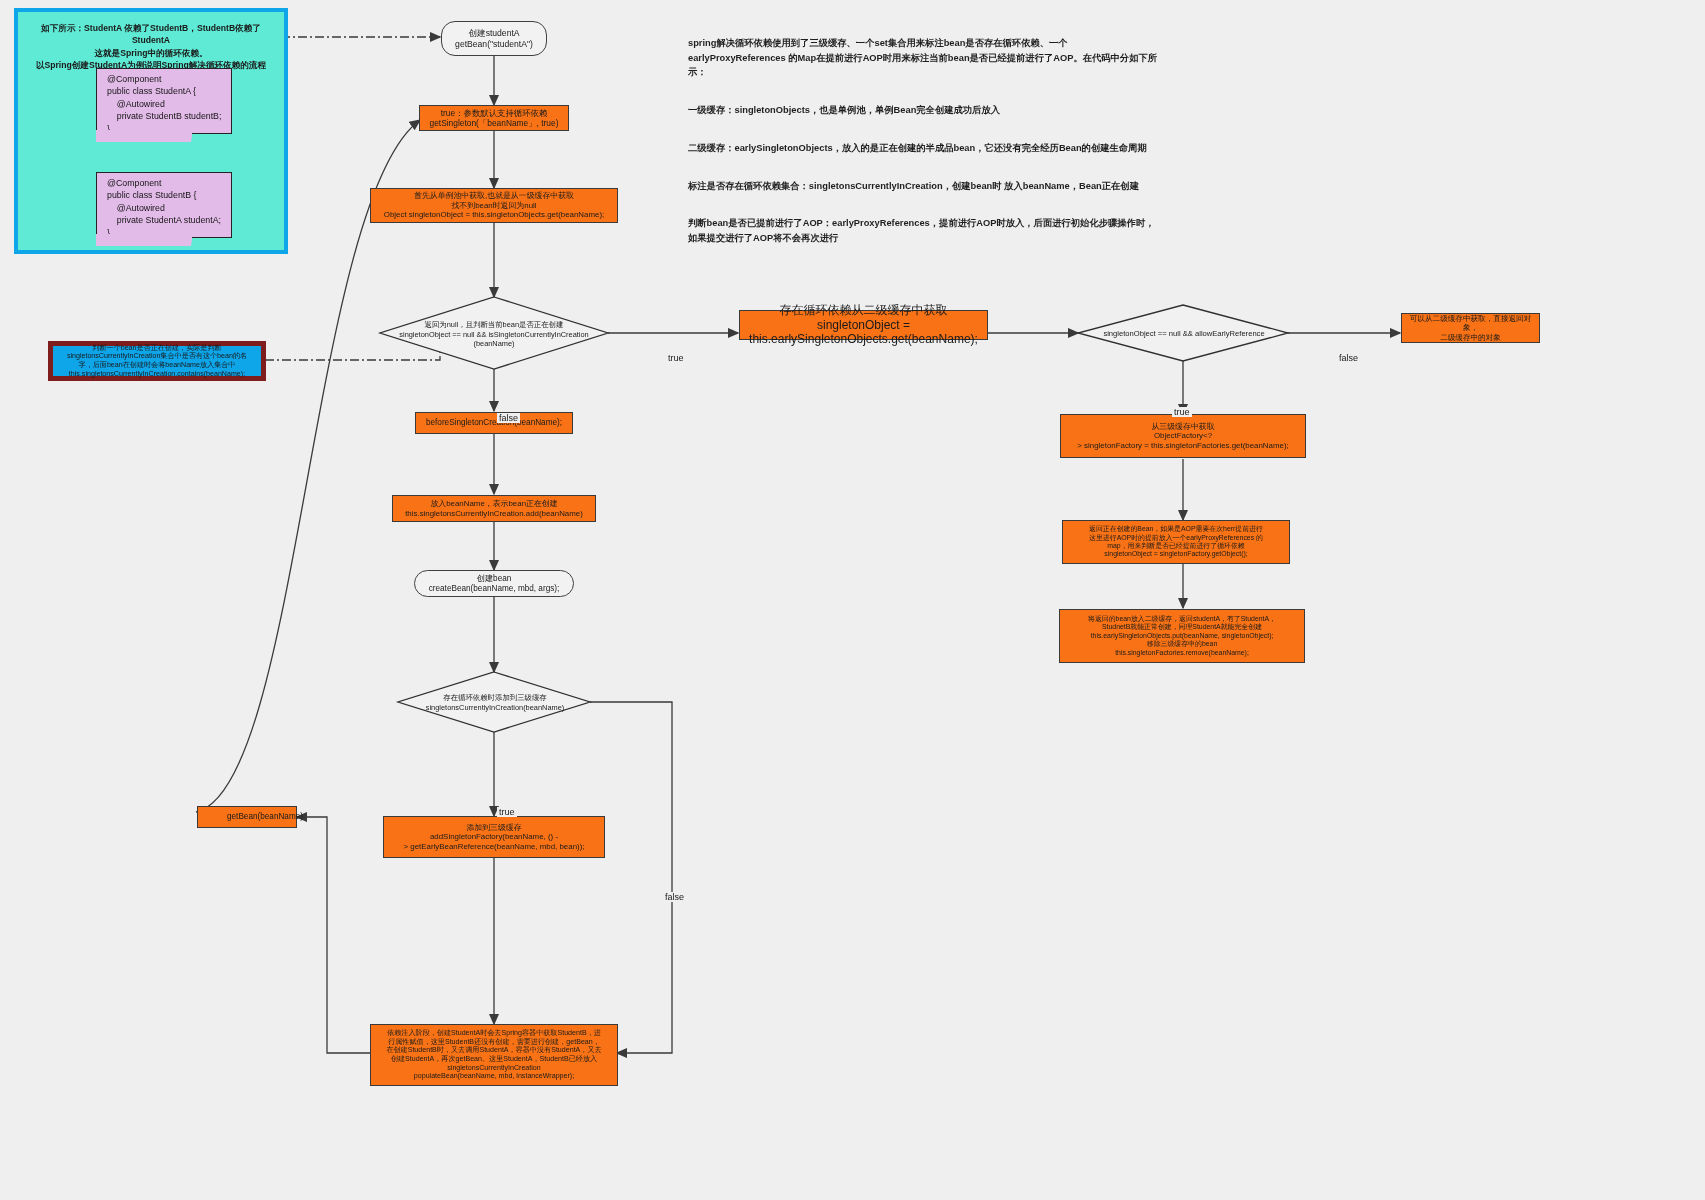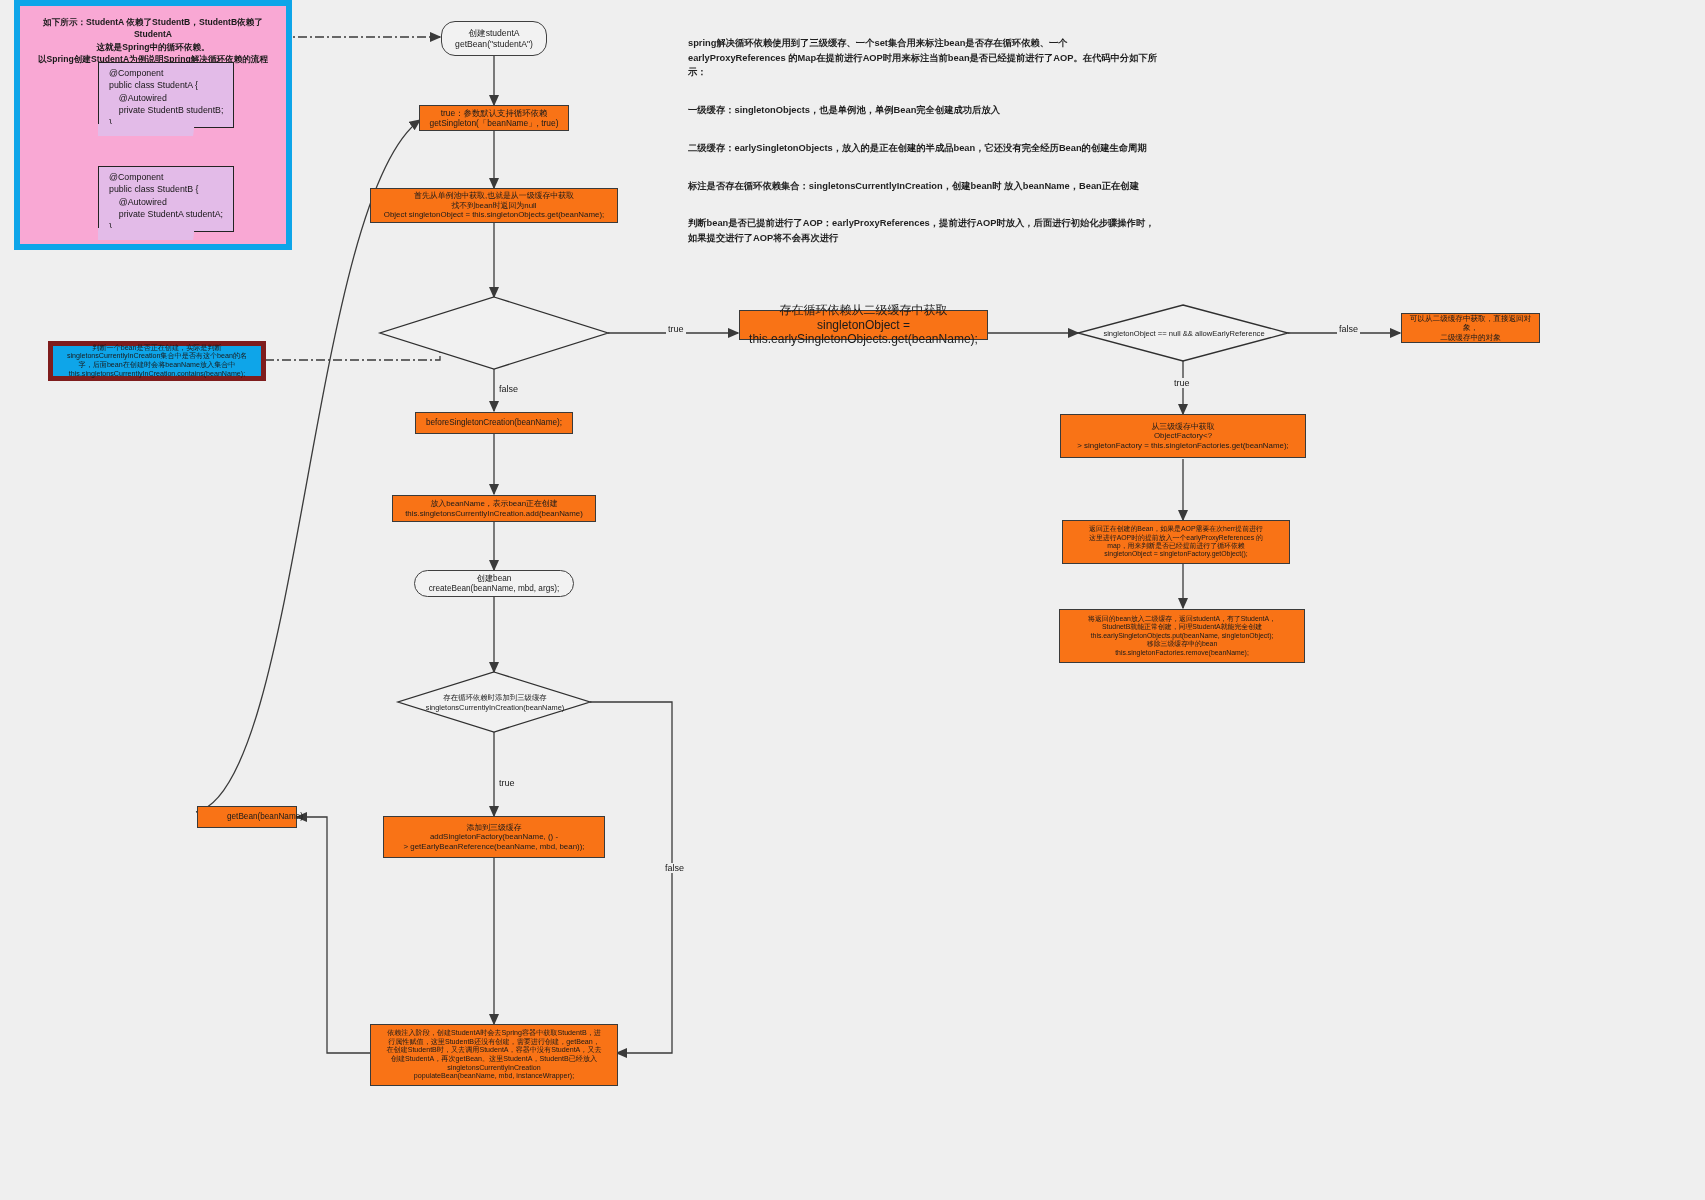--- a/index.html
+++ b/index.html
@@ -40,26 +40,27 @@
   }
 
   .lbl{
     position:absolute;
     background:#efefef;
     font-size:9px;
     color:#1a1a1a;
     padding:0 2px;
     z-index:5;
     white-space:nowrap;
+    margin-top:29px;
   }
 
   
   #infobox{
-    position:absolute;left:14px;top:0;width:266px;height:238px;
-    border:6px solid #0ea5e9;background:#f9a8d4;z-index:2;
+    position:absolute;left:14px;top:8px;width:266px;height:238px;
+    border:4px solid #0ea5e9;background:#5eead4;z-index:2;
   }
   #infobox .caption{
     position:absolute;left:8px;top:10px;width:250px;
     font-size:8.6px;font-weight:bold;text-align:center;line-height:1.45;
     white-space:pre-line;
   }
   .codecard{
     position:absolute;
     background:#e3bbe8;
     border:1px solid #232323;
@@ -173,20 +174,23 @@
   <div class="node round" style="left:441px;top:21px;width:106px;height:35px;font-size:8.6px;">创建studentA
 getBean("studentA")</div>
 
   <div class="node rect" style="left:419px;top:105px;width:150px;height:26px;font-size:8.4px;">true：参数默认支持循环依赖
 getSingleton(「beanName」, true)</div>
 
   <div class="node rect" style="left:370px;top:188px;width:248px;height:35px;font-size:7.9px;">首先从单例池中获取,也就是从一级缓存中获取
 找不到bean时返回为null
 Object singletonObject = this.singletonObjects.get(beanName);</div>
 
+  <div class="diamond" style="left:381px;top:312px;width:226px;height:44px;font-size:7.4px;">返回为null，且判断当前bean是否正在创建
+singletonObject == null &amp;&amp; isSingletonCurrentlyInCreation
+(beanName)</div>
 
   <div class="node note" style="left:48px;top:341px;width:218px;height:40px;font-size:7.1px;">判断一个bean是否正在创建，实际是判断
 singletonsCurrentlyInCreation集合中是否有这个bean的名
 字，后面bean在创建时会将beanName放入集合中
 this.singletonsCurrentlyInCreation.contains(beanName);</div>
 
   <div class="node rect" style="left:739px;top:310px;width:249px;height:30px;font-size:12px;">存在循环依赖从二级缓存中获取
 singletonObject = this.earlySingletonObjects.get(beanName);</div>
 
   <div class="diamond" style="left:1079px;top:322px;width:210px;height:22px;font-size:7.6px;">singletonObject == null &amp;&amp; allowEarlyReference</div>

